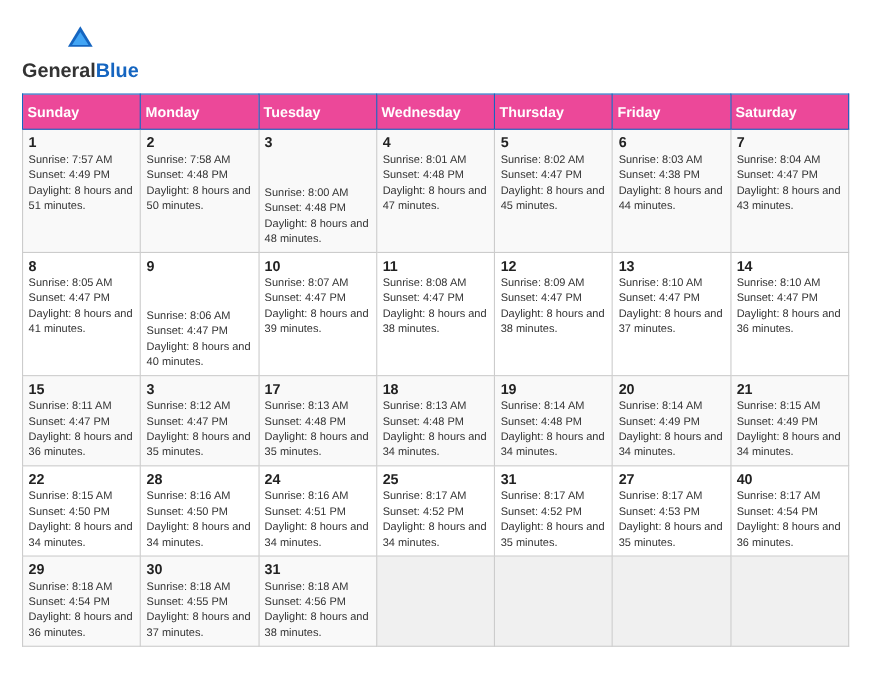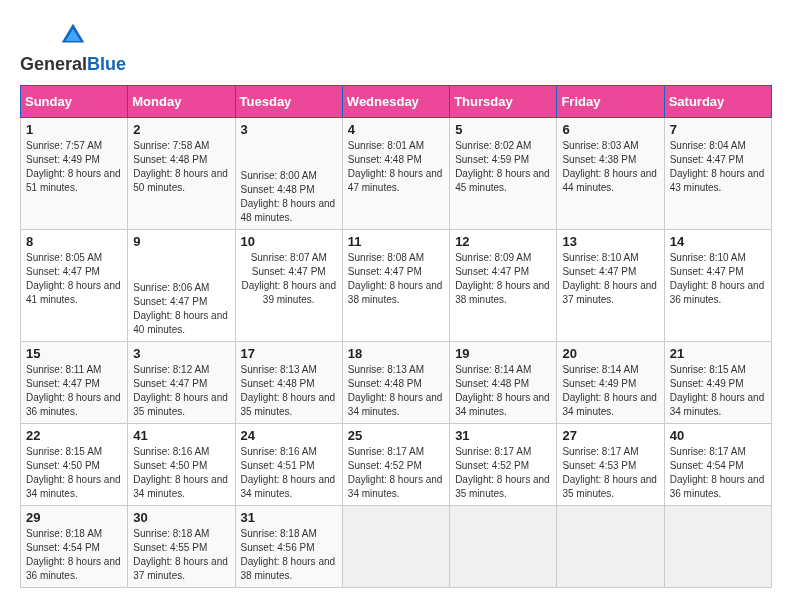--- a/index.html
+++ b/index.html
@@ -140,21 +140,21 @@
         </td>
         <td>
           <span class="day-number">4</span>
           <div class="day-info" style="white-space: pre-line;">Sunrise: 8:01 AM
 Sunset: 4:48 PM
 Daylight: 8 hours and 47 minutes.</div>
         </td>
         <td>
           <span class="day-number">5</span>
           <div class="day-info" style="white-space: pre-line;">Sunrise: 8:02 AM
-Sunset: 4:59 PM
+Sunset: 4:47 PM
 Daylight: 8 hours and 45 minutes.</div>
         </td>
         <td>
           <span class="day-number">6</span>
           <div class="day-info" style="white-space: pre-line;">Sunrise: 8:03 AM
 Sunset: 4:38 PM
 Daylight: 8 hours and 44 minutes.</div>
         </td>
         <td>
           <span class="day-number">7</span>
@@ -171,21 +171,21 @@
 Daylight: 8 hours and 41 minutes.</div>
         </td>
         <td>
           <span class="day-number">9</span>
           <div class="day-info" style="white-space: pre-line; margin-top: 32px;">Sunrise: 8:06 AM
 Sunset: 4:47 PM
 Daylight: 8 hours and 40 minutes.</div>
         </td>
         <td>
           <span class="day-number">10</span>
-          <div class="day-info" style="white-space: pre-line; text-align: center;">Sunrise: 8:07 AM
+          <div class="day-info" style="white-space: pre-line;">Sunrise: 8:07 AM
 Sunset: 4:47 PM
 Daylight: 8 hours and 39 minutes.</div>
         </td>
         <td>
           <span class="day-number">11</span>
           <div class="day-info" style="white-space: pre-line;">Sunrise: 8:08 AM
 Sunset: 4:47 PM
 Daylight: 8 hours and 38 minutes.</div>
         </td>
         <td>
@@ -252,21 +252,21 @@
         </td>
       </tr>
       <tr>
         <td>
           <span class="day-number">22</span>
           <div class="day-info" style="white-space: pre-line;">Sunrise: 8:15 AM
 Sunset: 4:50 PM
 Daylight: 8 hours and 34 minutes.</div>
         </td>
         <td>
-          <span class="day-number">41</span>
+          <span class="day-number">28</span>
           <div class="day-info" style="white-space: pre-line;">Sunrise: 8:16 AM
 Sunset: 4:50 PM
 Daylight: 8 hours and 34 minutes.</div>
         </td>
         <td>
           <span class="day-number">24</span>
           <div class="day-info" style="white-space: pre-line;">Sunrise: 8:16 AM
 Sunset: 4:51 PM
 Daylight: 8 hours and 34 minutes.</div>
         </td>

